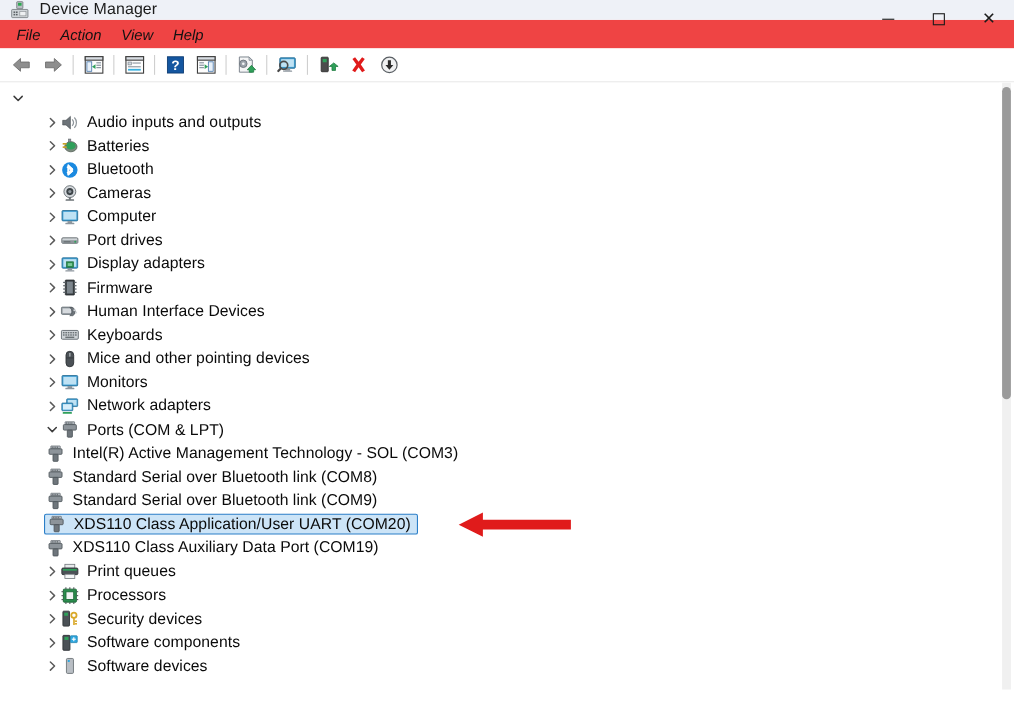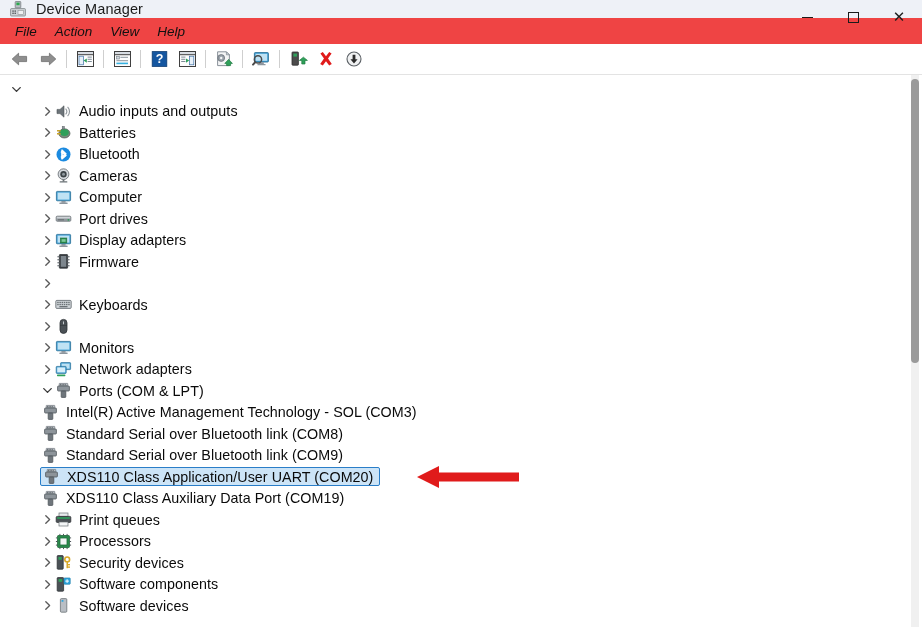--- a/index.html
+++ b/index.html
@@ -505,20 +505,30 @@
                 <rect x="12.4" y="12.2" width="2.2" height="1.1" fill="#5d656b"></rect>
               </svg></span>
             <span class="label">Firmware</span>
           </span>
         </div>
         <div class="row lvl1">
           <span class="chev">
             <svg width="11" height="11" viewBox="0 0 11 11">
               <path d="M3.8 1.8 L7.6 5.5 L3.8 9.2" fill="none" stroke="#5a5a5a" stroke-width="1.35" stroke-linecap="round" stroke-linejoin="round"></path>
             </svg>
+          </span>
+          <span class="sel-wrap">
+            <span class="devicon"><svg width="17" height="17" viewBox="0 0 17 17">
+                <rect x="0.8" y="4.2" width="10.0" height="6.6" rx="1.0" fill="#9aa1a7" stroke="#5d656b" stroke-width="0.7"></rect>
+                <rect x="2.0" y="5.4" width="7.6" height="4.2" fill="#d6dade"></rect>
+                <path d="M11.2 4.6 A4.2 4.2 0 0 1 11.2 12.0 L8.4 12.0 A4.2 4.2 0 0 0 8.4 4.6 Z" fill="#6f767c" stroke="#4b5157" stroke-width="0.6"></path>
+                <circle cx="12.6" cy="7.0" r="0.9" fill="#cfd4d8"></circle>
+                <circle cx="14.2" cy="9.0" r="0.9" fill="#cfd4d8"></circle>
+              </svg></span>
+            <span class="label">Human Interface Devices</span>
           </span>
         </div>
         <div class="row lvl1">
           <span class="chev">
             <svg width="11" height="11" viewBox="0 0 11 11">
               <path d="M3.8 1.8 L7.6 5.5 L3.8 9.2" fill="none" stroke="#5a5a5a" stroke-width="1.35" stroke-linecap="round" stroke-linejoin="round"></path>
             </svg>
           </span>
           <span class="sel-wrap">
             <span class="devicon"><svg width="17" height="17" viewBox="0 0 17 17">
@@ -545,20 +555,21 @@
             <svg width="11" height="11" viewBox="0 0 11 11">
               <path d="M3.8 1.8 L7.6 5.5 L3.8 9.2" fill="none" stroke="#5a5a5a" stroke-width="1.35" stroke-linecap="round" stroke-linejoin="round"></path>
             </svg>
           </span>
           <span class="sel-wrap">
             <span class="devicon"><svg width="17" height="17" viewBox="0 0 17 17">
                 <rect x="5.0" y="1.4" width="7.0" height="14.0" rx="3.4" fill="#4b5156" stroke="#2e3236" stroke-width="0.8"></rect>
                 <rect x="8.1" y="3.0" width="0.9" height="3.4" rx="0.45" fill="#cfd4d8"></rect>
                 <path d="M5.0 7.4 L12.0 7.4" stroke="#2e3236" stroke-width="0.6"></path>
               </svg></span>
+            <span class="label">Mice and other pointing devices</span>
           </span>
         </div>
         <div class="row lvl1">
           <span class="chev">
             <svg width="11" height="11" viewBox="0 0 11 11">
               <path d="M3.8 1.8 L7.6 5.5 L3.8 9.2" fill="none" stroke="#5a5a5a" stroke-width="1.35" stroke-linecap="round" stroke-linejoin="round"></path>
             </svg>
           </span>
           <span class="sel-wrap">
             <span class="devicon"><svg width="17" height="17" viewBox="0 0 17 17">

